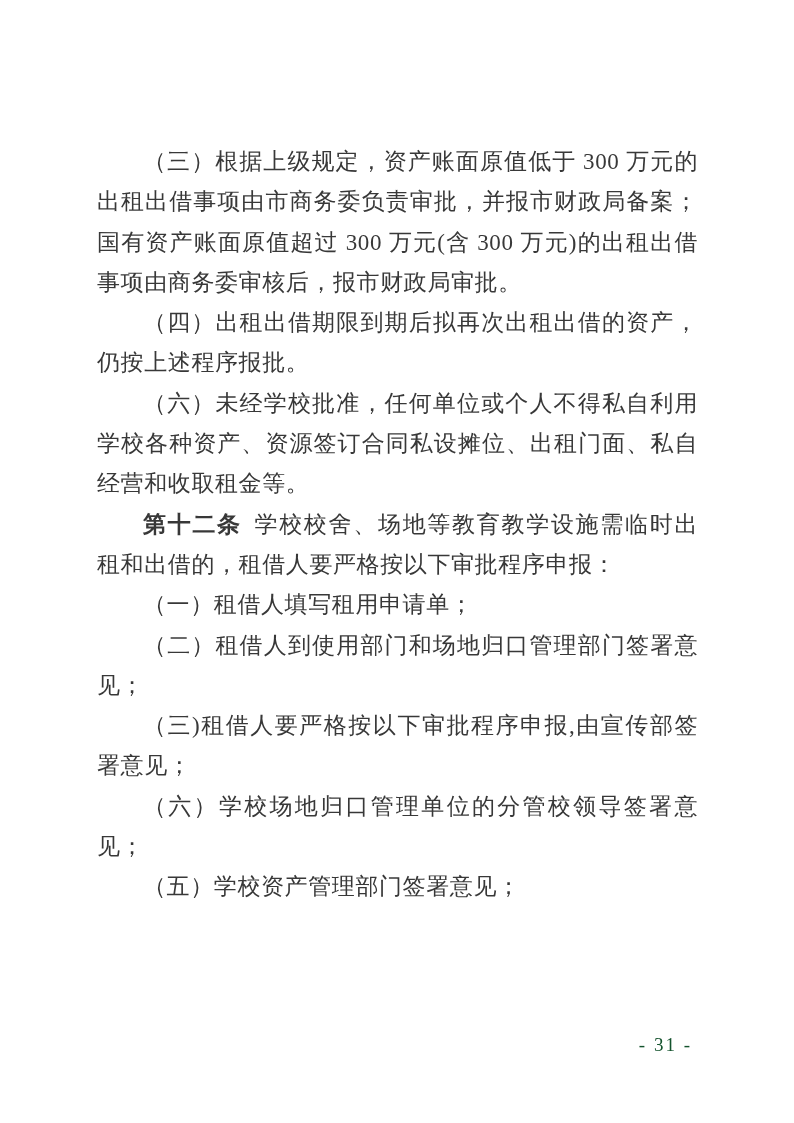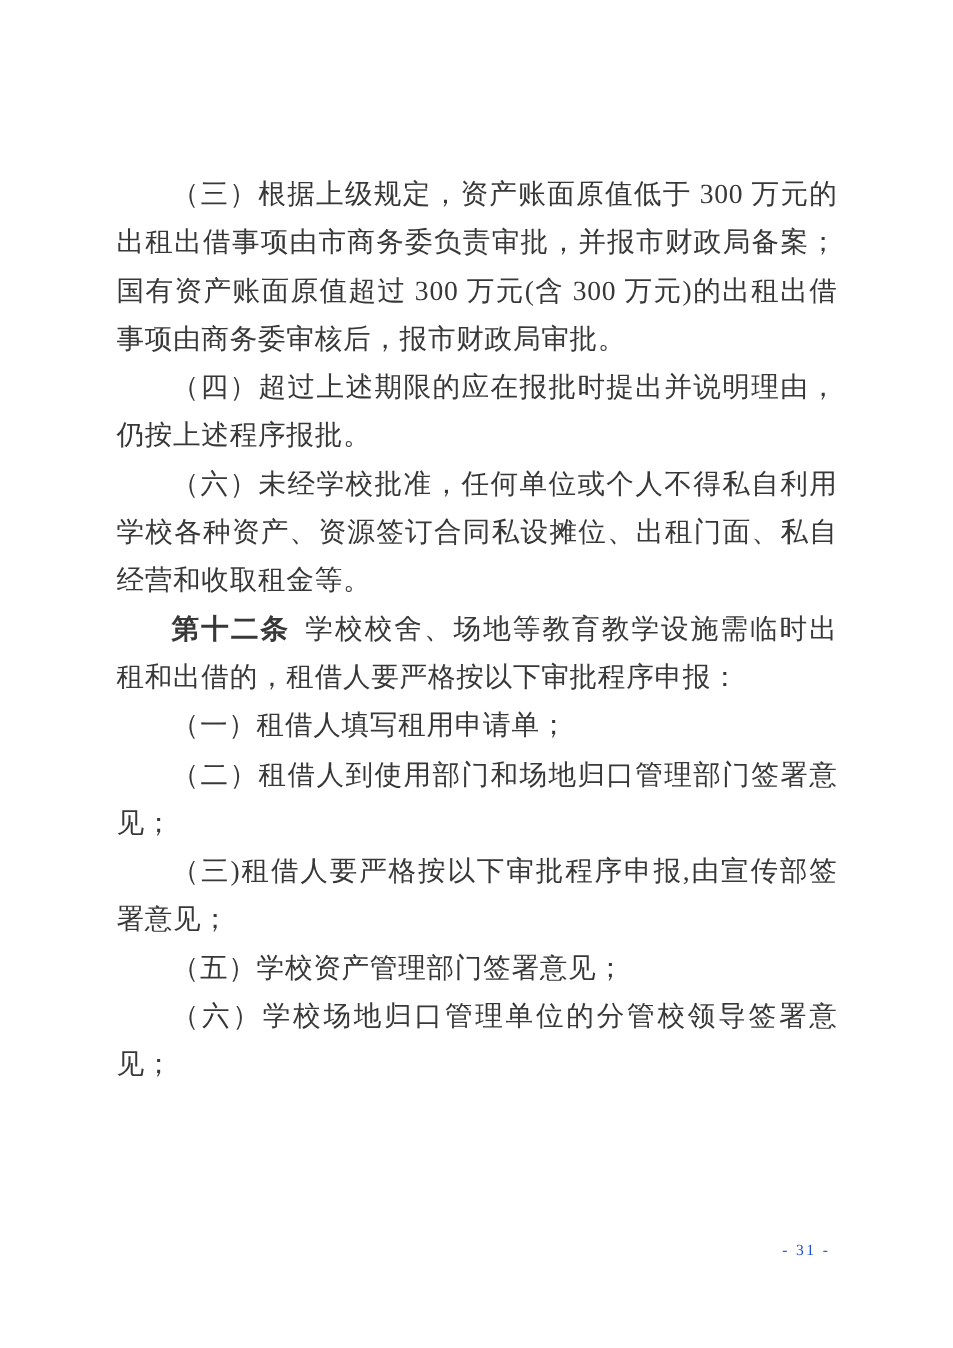--- a/index.html
+++ b/index.html
@@ -38,34 +38,34 @@
     margin-right: 0.55em;
   }
   .page-number {
     position: absolute;
     left: 97px;
     top: 1034px;
     width: 601px;
     text-align: right;
     padding-right: 6px;
     box-sizing: border-box;
-    font-size: 13px;
+    font-size: 19px;
     letter-spacing: 2px;
-    color: #1d4ed8;
+    color: #14532d;
   }
 </style>
 </head>
 <body>
 
 <div class="page">
   <div class="content">
     <p class="para">（三）根据上级规定，资产账面原值低于 300 万元的出租出借事项由市商务委负责审批，并报市财政局备案；国有资产账面原值超过 300 万元(含 300 万元)的出租出借事项由商务委审核后，报市财政局审批。</p>
-    <p class="para">（四）超过上述期限的应在报批时提出并说明理由，仍按上述程序报批。</p>
+    <p class="para">（四）出租出借期限到期后拟再次出租出借的资产，仍按上述程序报批。</p>
     <p class="para">（六）未经学校批准，任何单位或个人不得私自利用学校各种资产、资源签订合同私设摊位、出租门面、私自经营和收取租金等。</p>
     <p class="para"><span class="article-lead">第十二条</span><span>学校校舍、场地等教育教学设施需临时出租和出借的，租借人要严格按以下审批程序申报：</span></p>
     <p class="para">（一）租借人填写租用申请单；</p>
     <p class="para">（二）租借人到使用部门和场地归口管理部门签署意见；</p>
     <p class="para">（三)租借人要严格按以下审批程序申报,由宣传部签署意见；</p>
+    <p class="para">（六）学校场地归口管理单位的分管校领导签署意见；</p>
     <p class="para">（五）学校资产管理部门签署意见；</p>
-    <p class="para">（六）学校场地归口管理单位的分管校领导签署意见；</p>
   </div>
   <div class="page-number">- 31 -</div>
 </div>
 
 </body></html>

